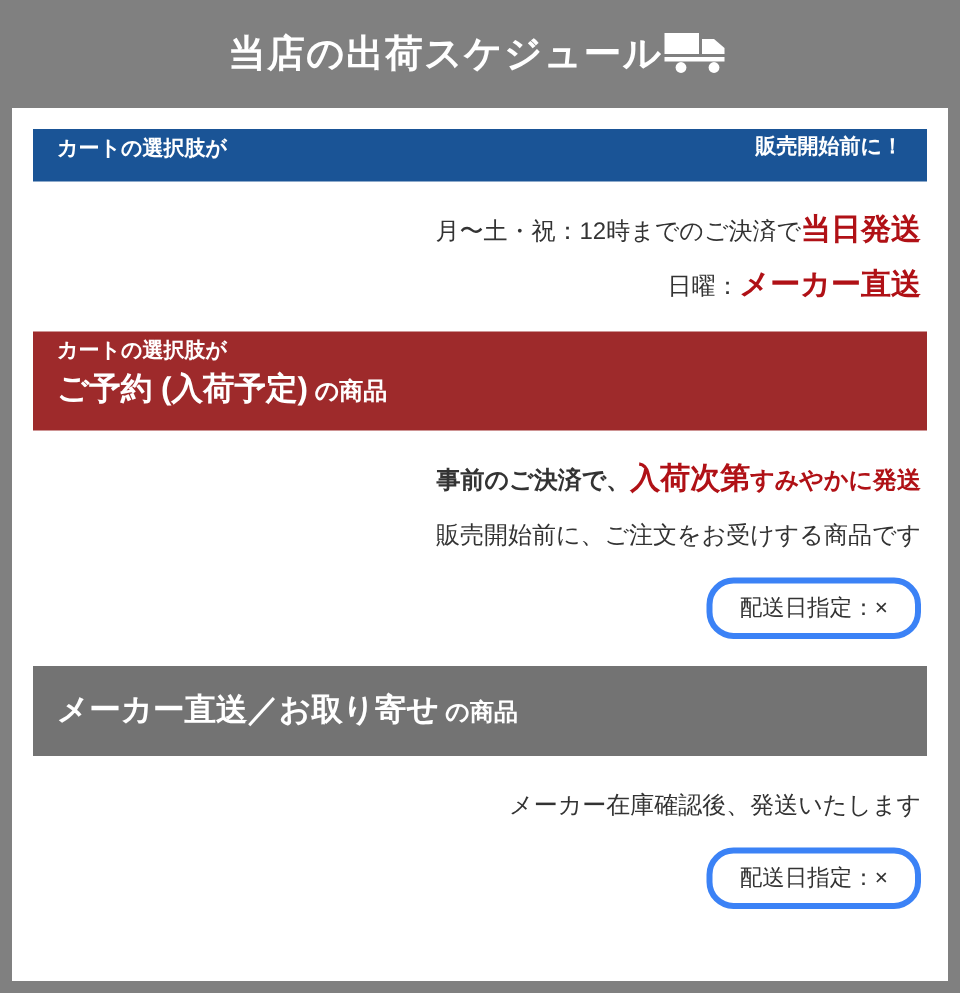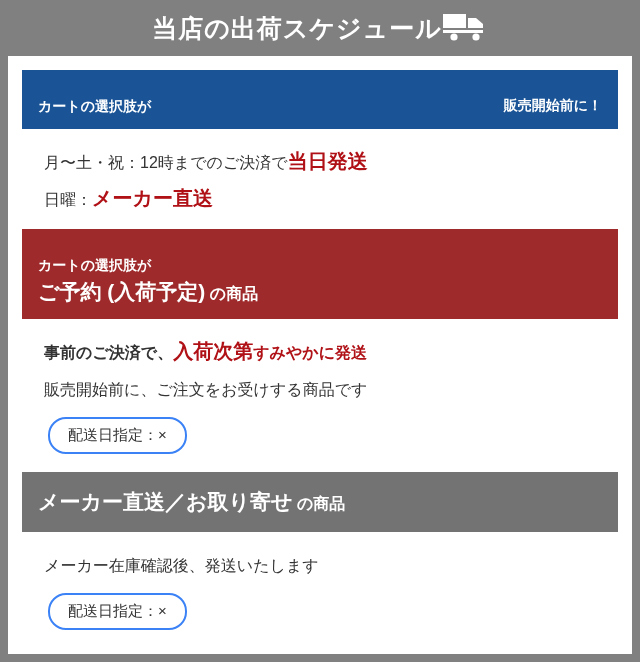--- a/index.html
+++ b/index.html
@@ -17,42 +17,42 @@
   .page {
     width: 640px;
     height: 662px;
     box-sizing: border-box;
     border: 8px solid #808080;
     background: #ffffff;
     position: relative;
   }
   .header {
     background: #808080;
-    height: 56px;
+    height: 72px;
     margin: -8px -8px 0 -8px;
     display: flex;
     align-items: center;
     justify-content: center;
   }
   .header-title {
     color: #ffffff;
     font-size: 25px;
     font-weight: bold;
     letter-spacing: 1px;
     line-height: 1;
   }
   .truck-icon {
     display: block;
   }
   .content {
     padding: 14px 14px 0 14px;
   }
   .band {
     color: #ffffff;
-    padding: 26px 16px 12px 16px;
+    padding: 2px 16px 12px 16px;
     position: relative;
     box-sizing: border-box;
   }
   .band.blue { background: #1a5496; }
   .band.red  { background: #9e2a2b; }
   .band.gray { background: #737373; }
   .band-sub {
     font-size: 14px;
     font-weight: bold;
     line-height: 1.5;
@@ -73,41 +73,42 @@
     bottom: 14px;
     font-size: 14px;
     font-weight: bold;
   }
   .band.single {
     padding-top: 14px;
     padding-bottom: 14px;
   }
   .lines {
     padding: 14px 4px 4px 22px;
+    text-align: right;
   }
   .line {
     font-size: 16px;
     line-height: 1.85;
     color: #333333;
     white-space: nowrap;
   }
   .line .em {
     color: #b01116;
     font-weight: bold;
     font-size: 20px;
   }
   .line .em-sm {
     color: #b01116;
     font-weight: bold;
     font-size: 16px;
   }
   .line .lbl { font-size: 16px; }
   .pill {
     display: inline-block;
-    border: 2px solid #3b82f6;
+    border: 4px solid #3b82f6;
     border-radius: 18px;
     padding: 7px 18px;
     font-size: 15px;
     color: #333333;
     margin-top: 10px;
     margin-left: 4px;
     background: #ffffff;
     white-space: nowrap;
   }
   .gap-sm { height: 8px; }

